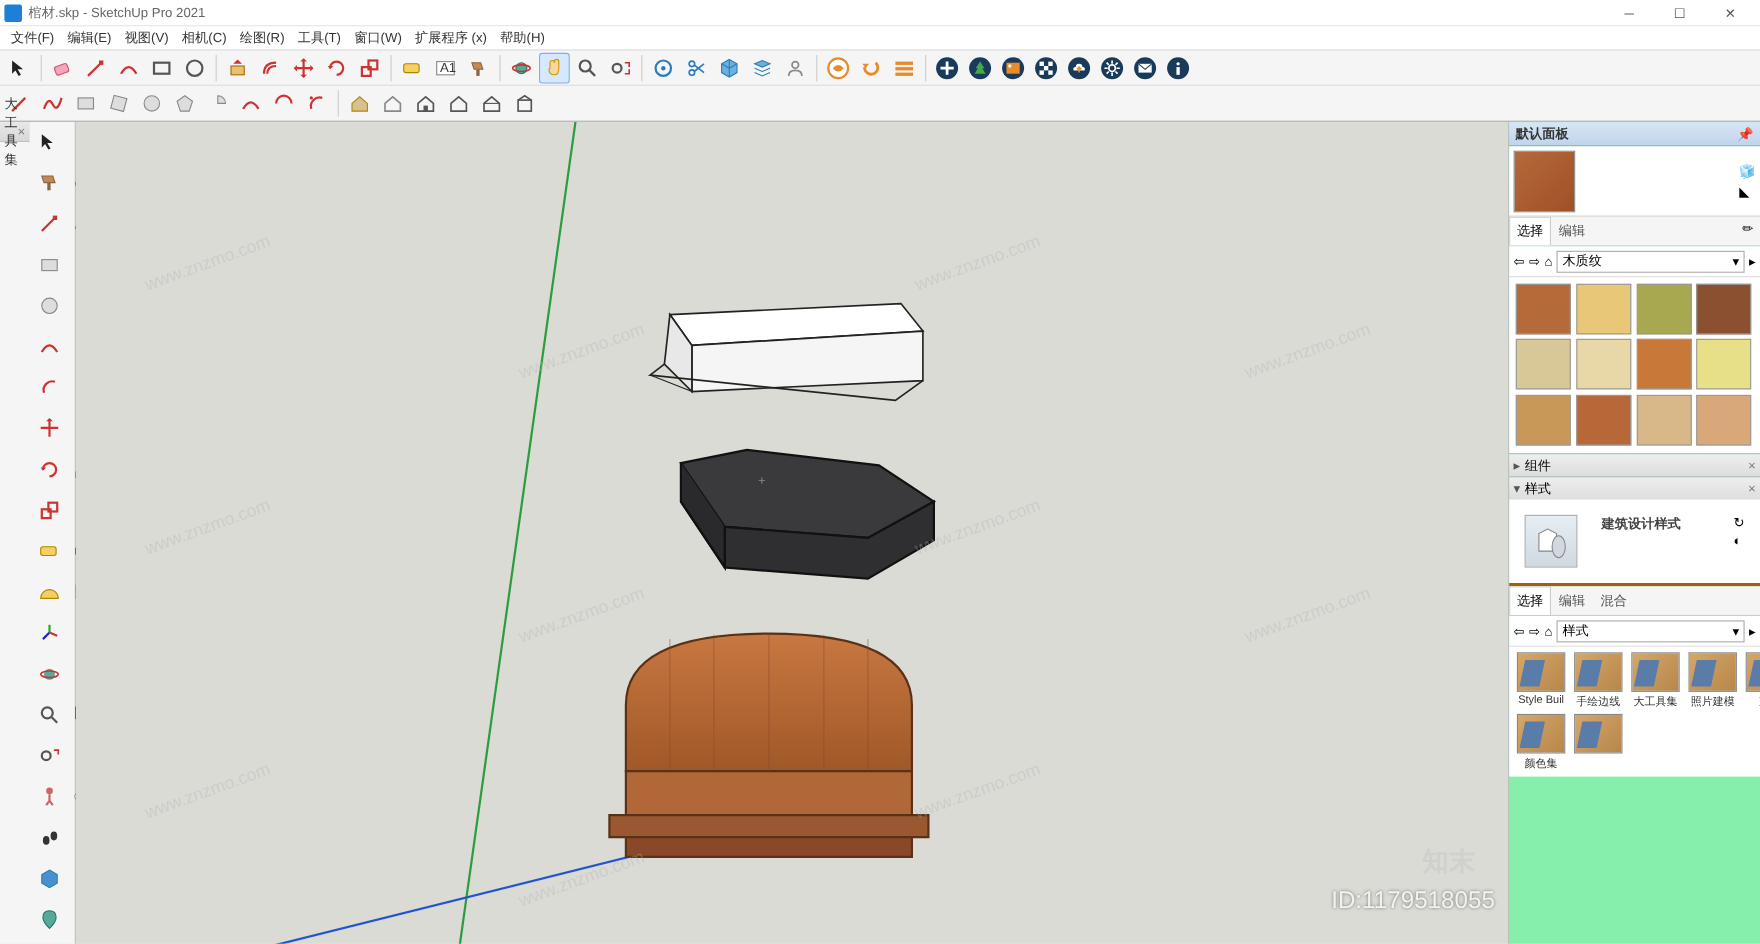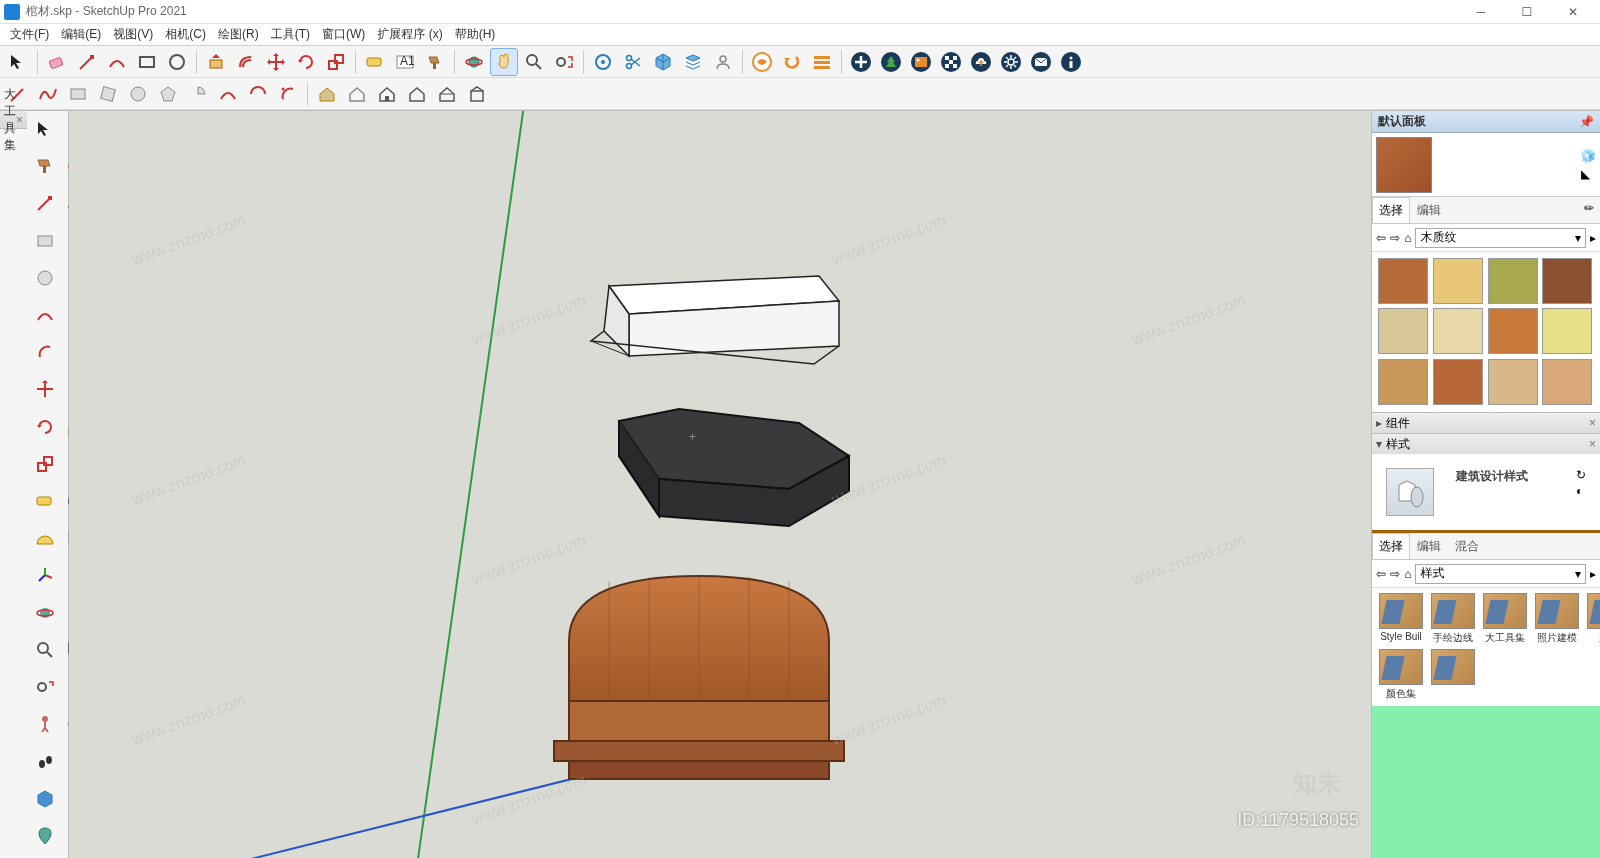--- a/index.html
+++ b/index.html
@@ -44,21 +44,21 @@
 .sechead .arr{margin-right:4px;color:#555}
 .sechead .x{margin-left:auto;color:#777}
 .stylebox{background:#fff;padding:14px;display:flex;gap:22px;border-bottom:3px solid #a16207}
 .stylethumb{width:48px;height:48px;background:linear-gradient(#e6eef5,#d0d8e0);border:1px solid #aaa;display:flex;align-items:center;justify-content:center}
 .styletext{flex:1;font-size:11px;color:#444;line-height:1.4}
 .stgrid{background:#fff;padding:5px;display:grid;grid-template-columns:repeat(6,1fr);gap:4px}
 .stitem{display:flex;flex-direction:column;align-items:center;cursor:pointer}
 .stthumb{width:44px;height:36px;background:linear-gradient(135deg,#d4a76a,#b8864a);border:1px solid #888;position:relative}
 .stthumb::before{content:"";position:absolute;left:4px;top:6px;width:18px;height:24px;background:#5a7ca8;transform:skewX(-12deg)}
 .stlabel{font-size:10px;margin-top:2px;color:#333;white-space:nowrap;overflow:hidden;width:48px;text-align:center}
-.idov{position:absolute;right:12px;bottom:28px;color:rgba(255,255,255,0.85);font-size:18px;text-shadow:0 0 3px rgba(0,0,0,0.5)}
+.idov{position:absolute;right:12px;bottom:28px;color:rgba(255,255,255,0.85);font-size:22px;text-shadow:0 0 3px rgba(0,0,0,0.5)}
 .wmlogo{position:absolute;color:rgba(200,200,200,0.5);font-size:24px;font-weight:bold}
 svg{overflow:visible}
 </style>
 </head>
 <body>
 
 <div class="titlebar">
   <span class="icon"></span>
   <span class="title">棺材.skp - SketchUp Pro 2021</span>
   <div class="winbtns">

